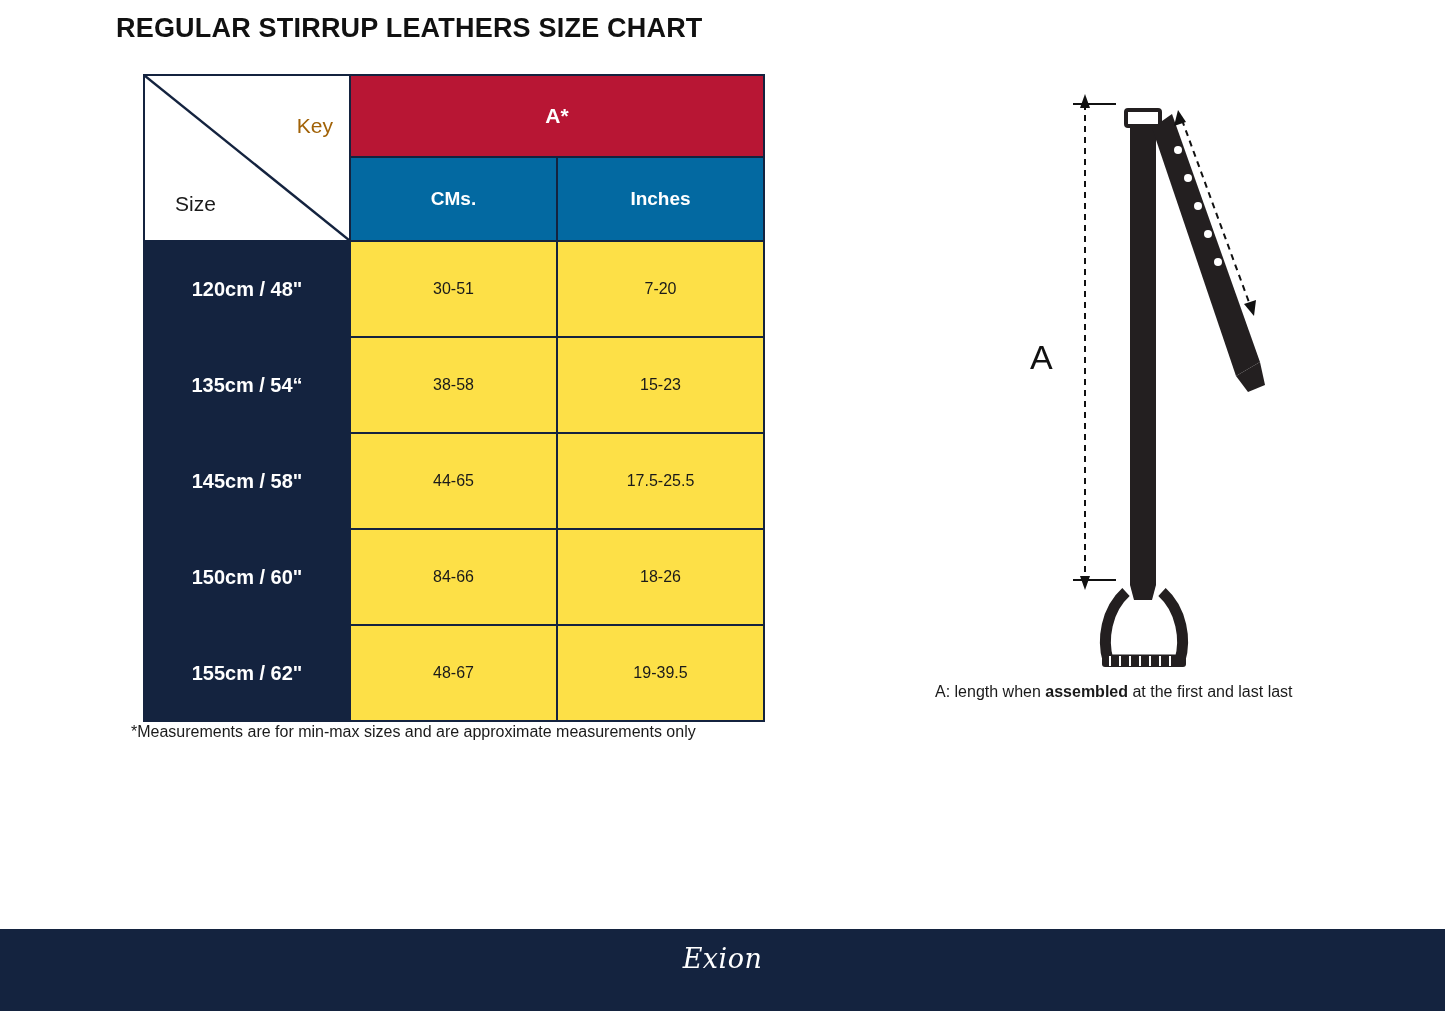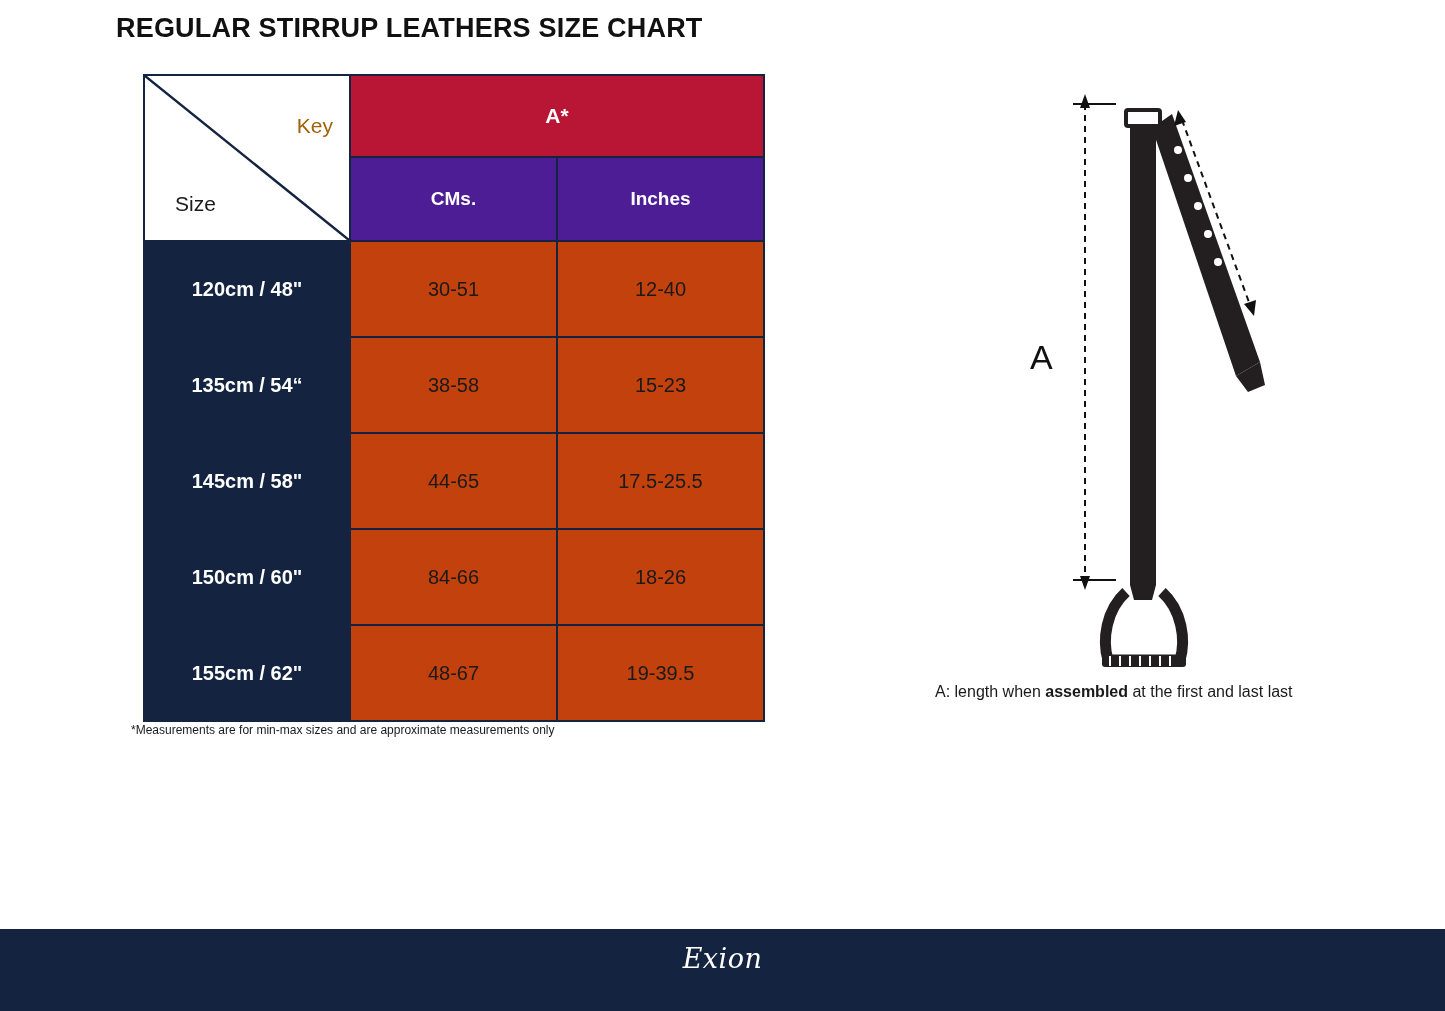--- a/index.html
+++ b/index.html
@@ -77,49 +77,49 @@
 
   .hdr-a {
     background: #b81634;
     color: #ffffff;
     height: 80px;
     font-size: 21px;
     font-weight: bold;
     border: 2px solid #b81634;
   }
   .hdr-unit {
-    background: #4c1d95;
+    background: #0369a1;
     color: #ffffff;
     height: 82px;
     font-size: 19px;
     font-weight: bold;
     border: 2px solid #b81634;
     margin-top: 48px;
   }
 
   .cell-size {
     background: #14233f;
     color: #ffffff;
     font-size: 20px;
     font-weight: bold;
     height: 94px;
   }
   .cell-val {
-    background: #c2410c;
-    color: #1a1a1a;
-    font-size: 20px;
+    background: #fde047;
+    color: #1a1a1a;
+    font-size: 16px;
     height: 94px;
   }
 
   
   .footnote {
     position: absolute;
     left: 131px;
     top: 723px;
-    font-size: 12px;
+    font-size: 16px;
     color: #1a1a1a;
   }
 
   
   .diagram {
     position: absolute;
     left: 930px;
     top: 80px;
     width: 430px;
     height: 600px;
@@ -190,21 +190,21 @@
     </tr>
     <tr>
       <td class="hdr-unit">CMs.</td>
       <td class="hdr-unit">Inches</td>
     </tr>
   </thead>
   <tbody>
     <tr>
       <td class="cell-size">120cm / 48"</td>
       <td class="cell-val">30-51</td>
-      <td class="cell-val">12-40</td>
+      <td class="cell-val">7-20</td>
     </tr>
     <tr>
       <td class="cell-size">135cm / 54“</td>
       <td class="cell-val">38-58</td>
       <td class="cell-val">15-23</td>
     </tr>
     <tr>
       <td class="cell-size">145cm / 58"</td>
       <td class="cell-val">44-65</td>
       <td class="cell-val">17.5-25.5</td>

